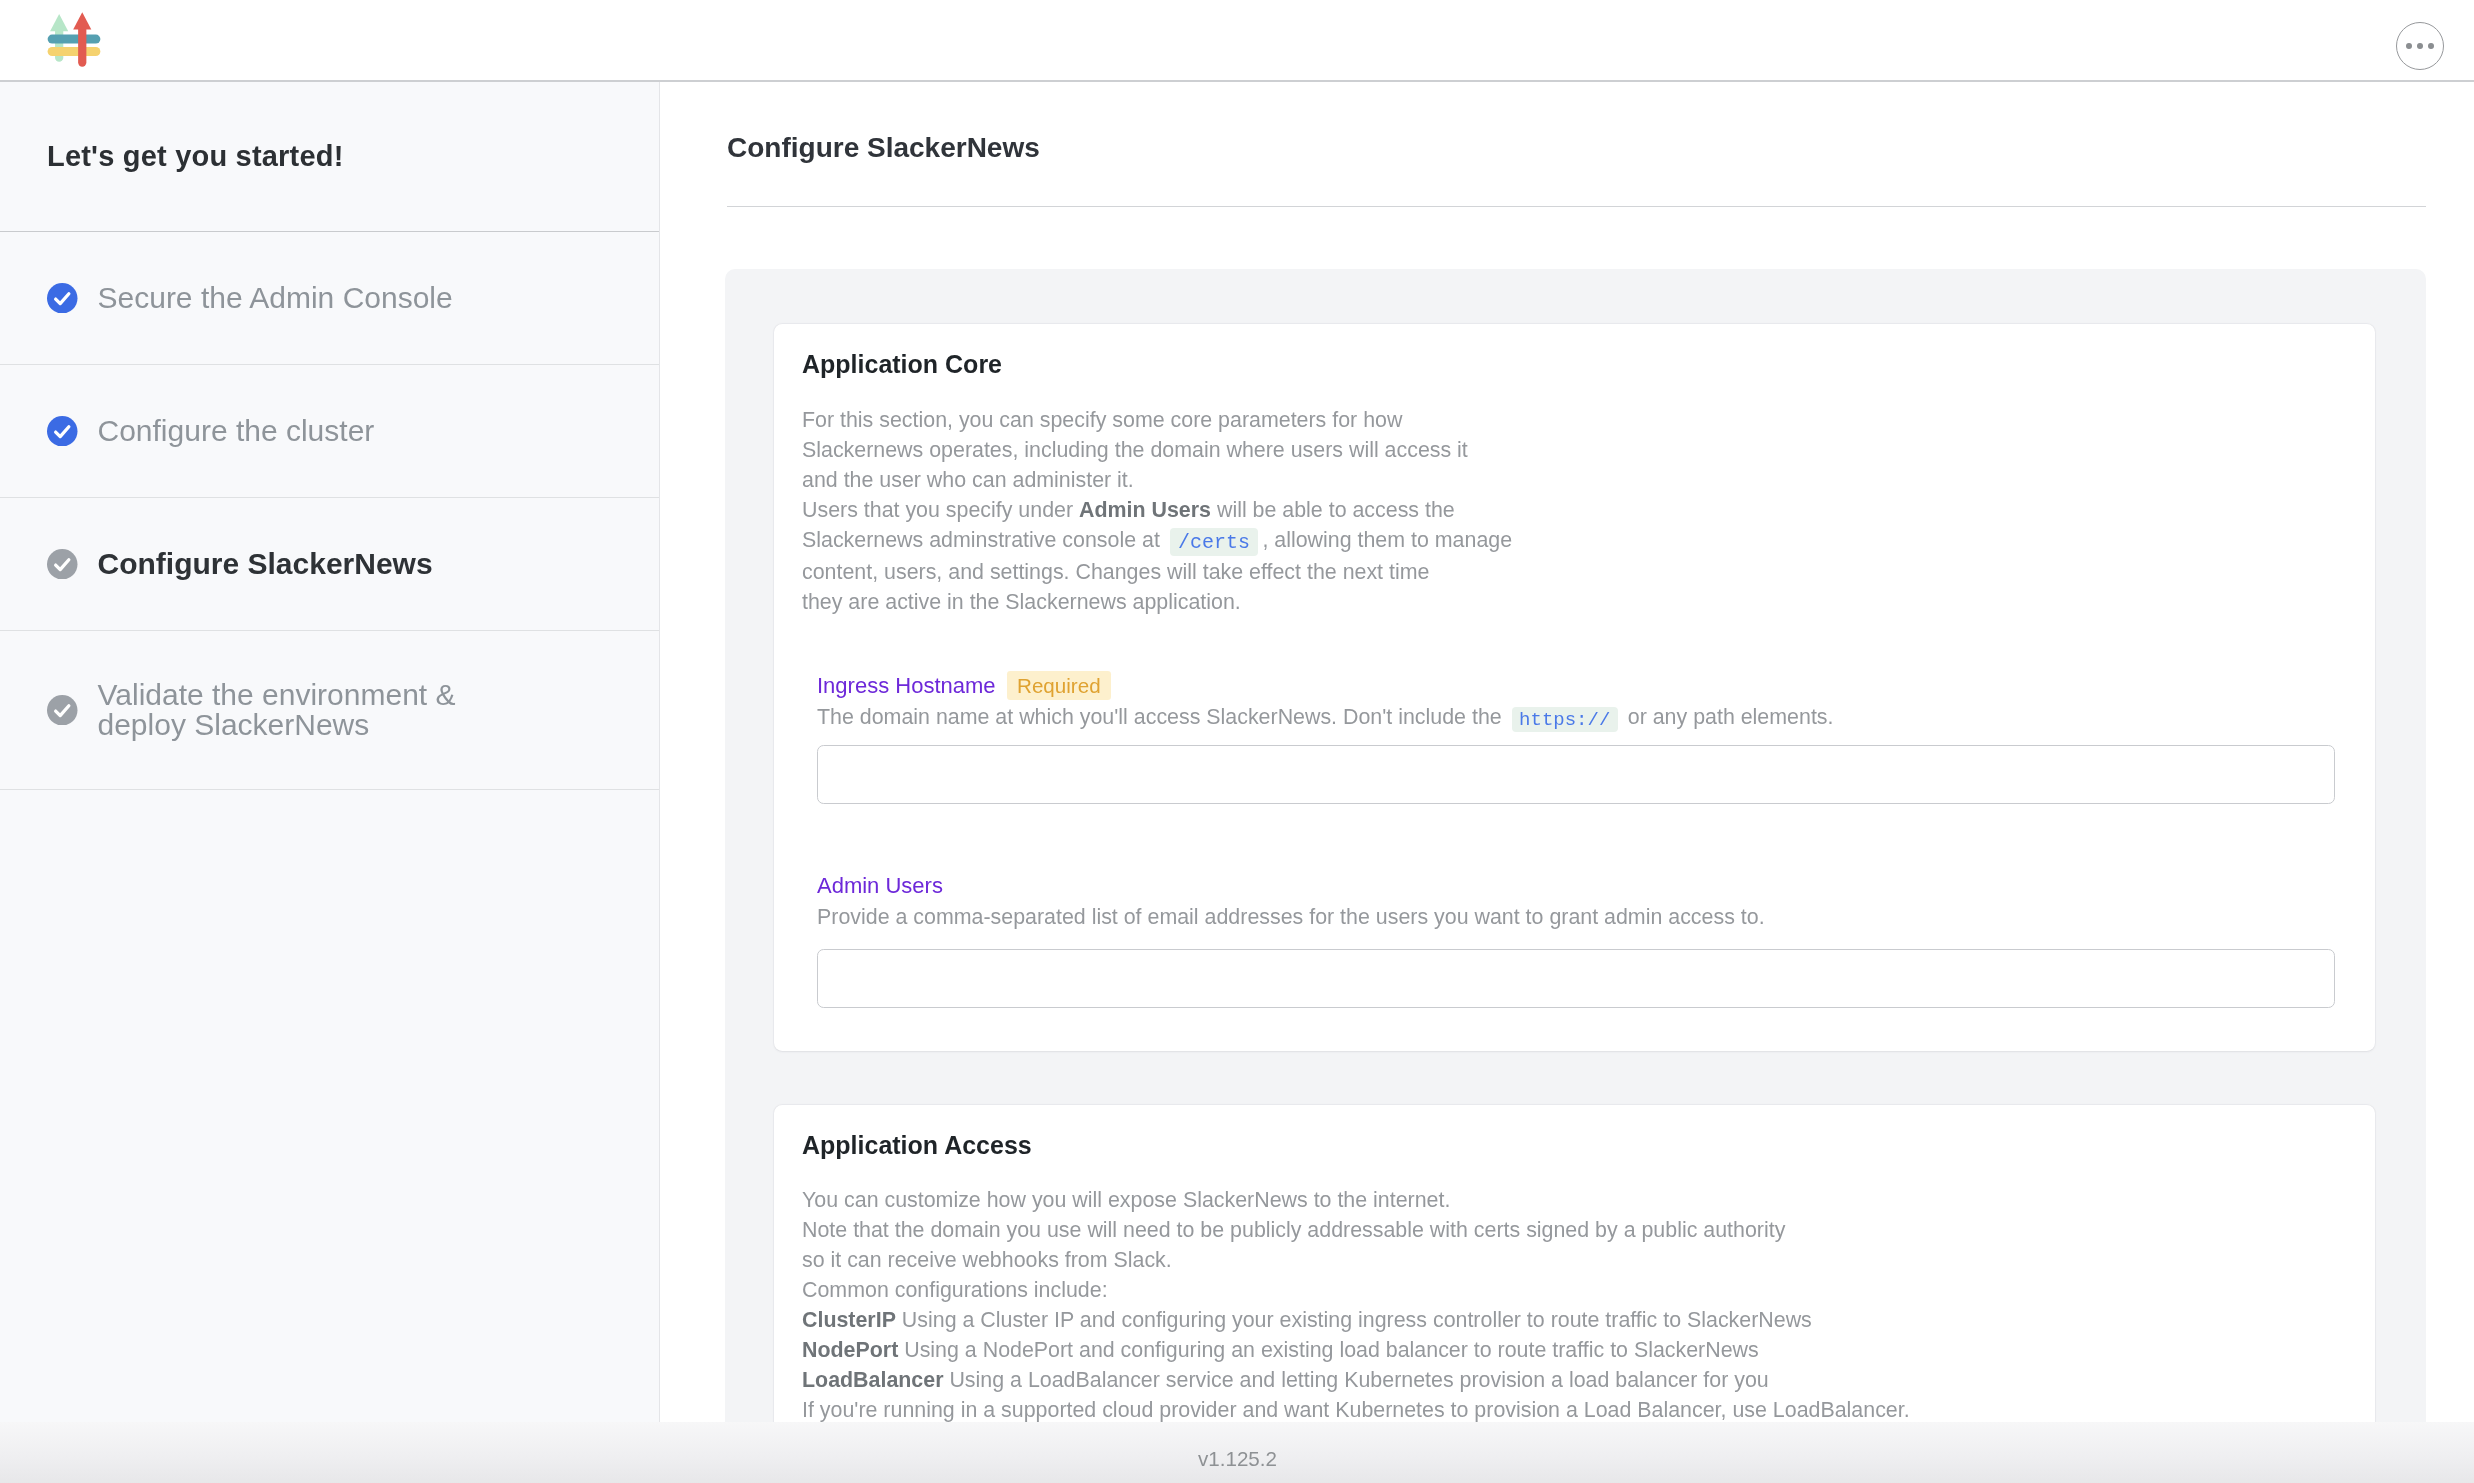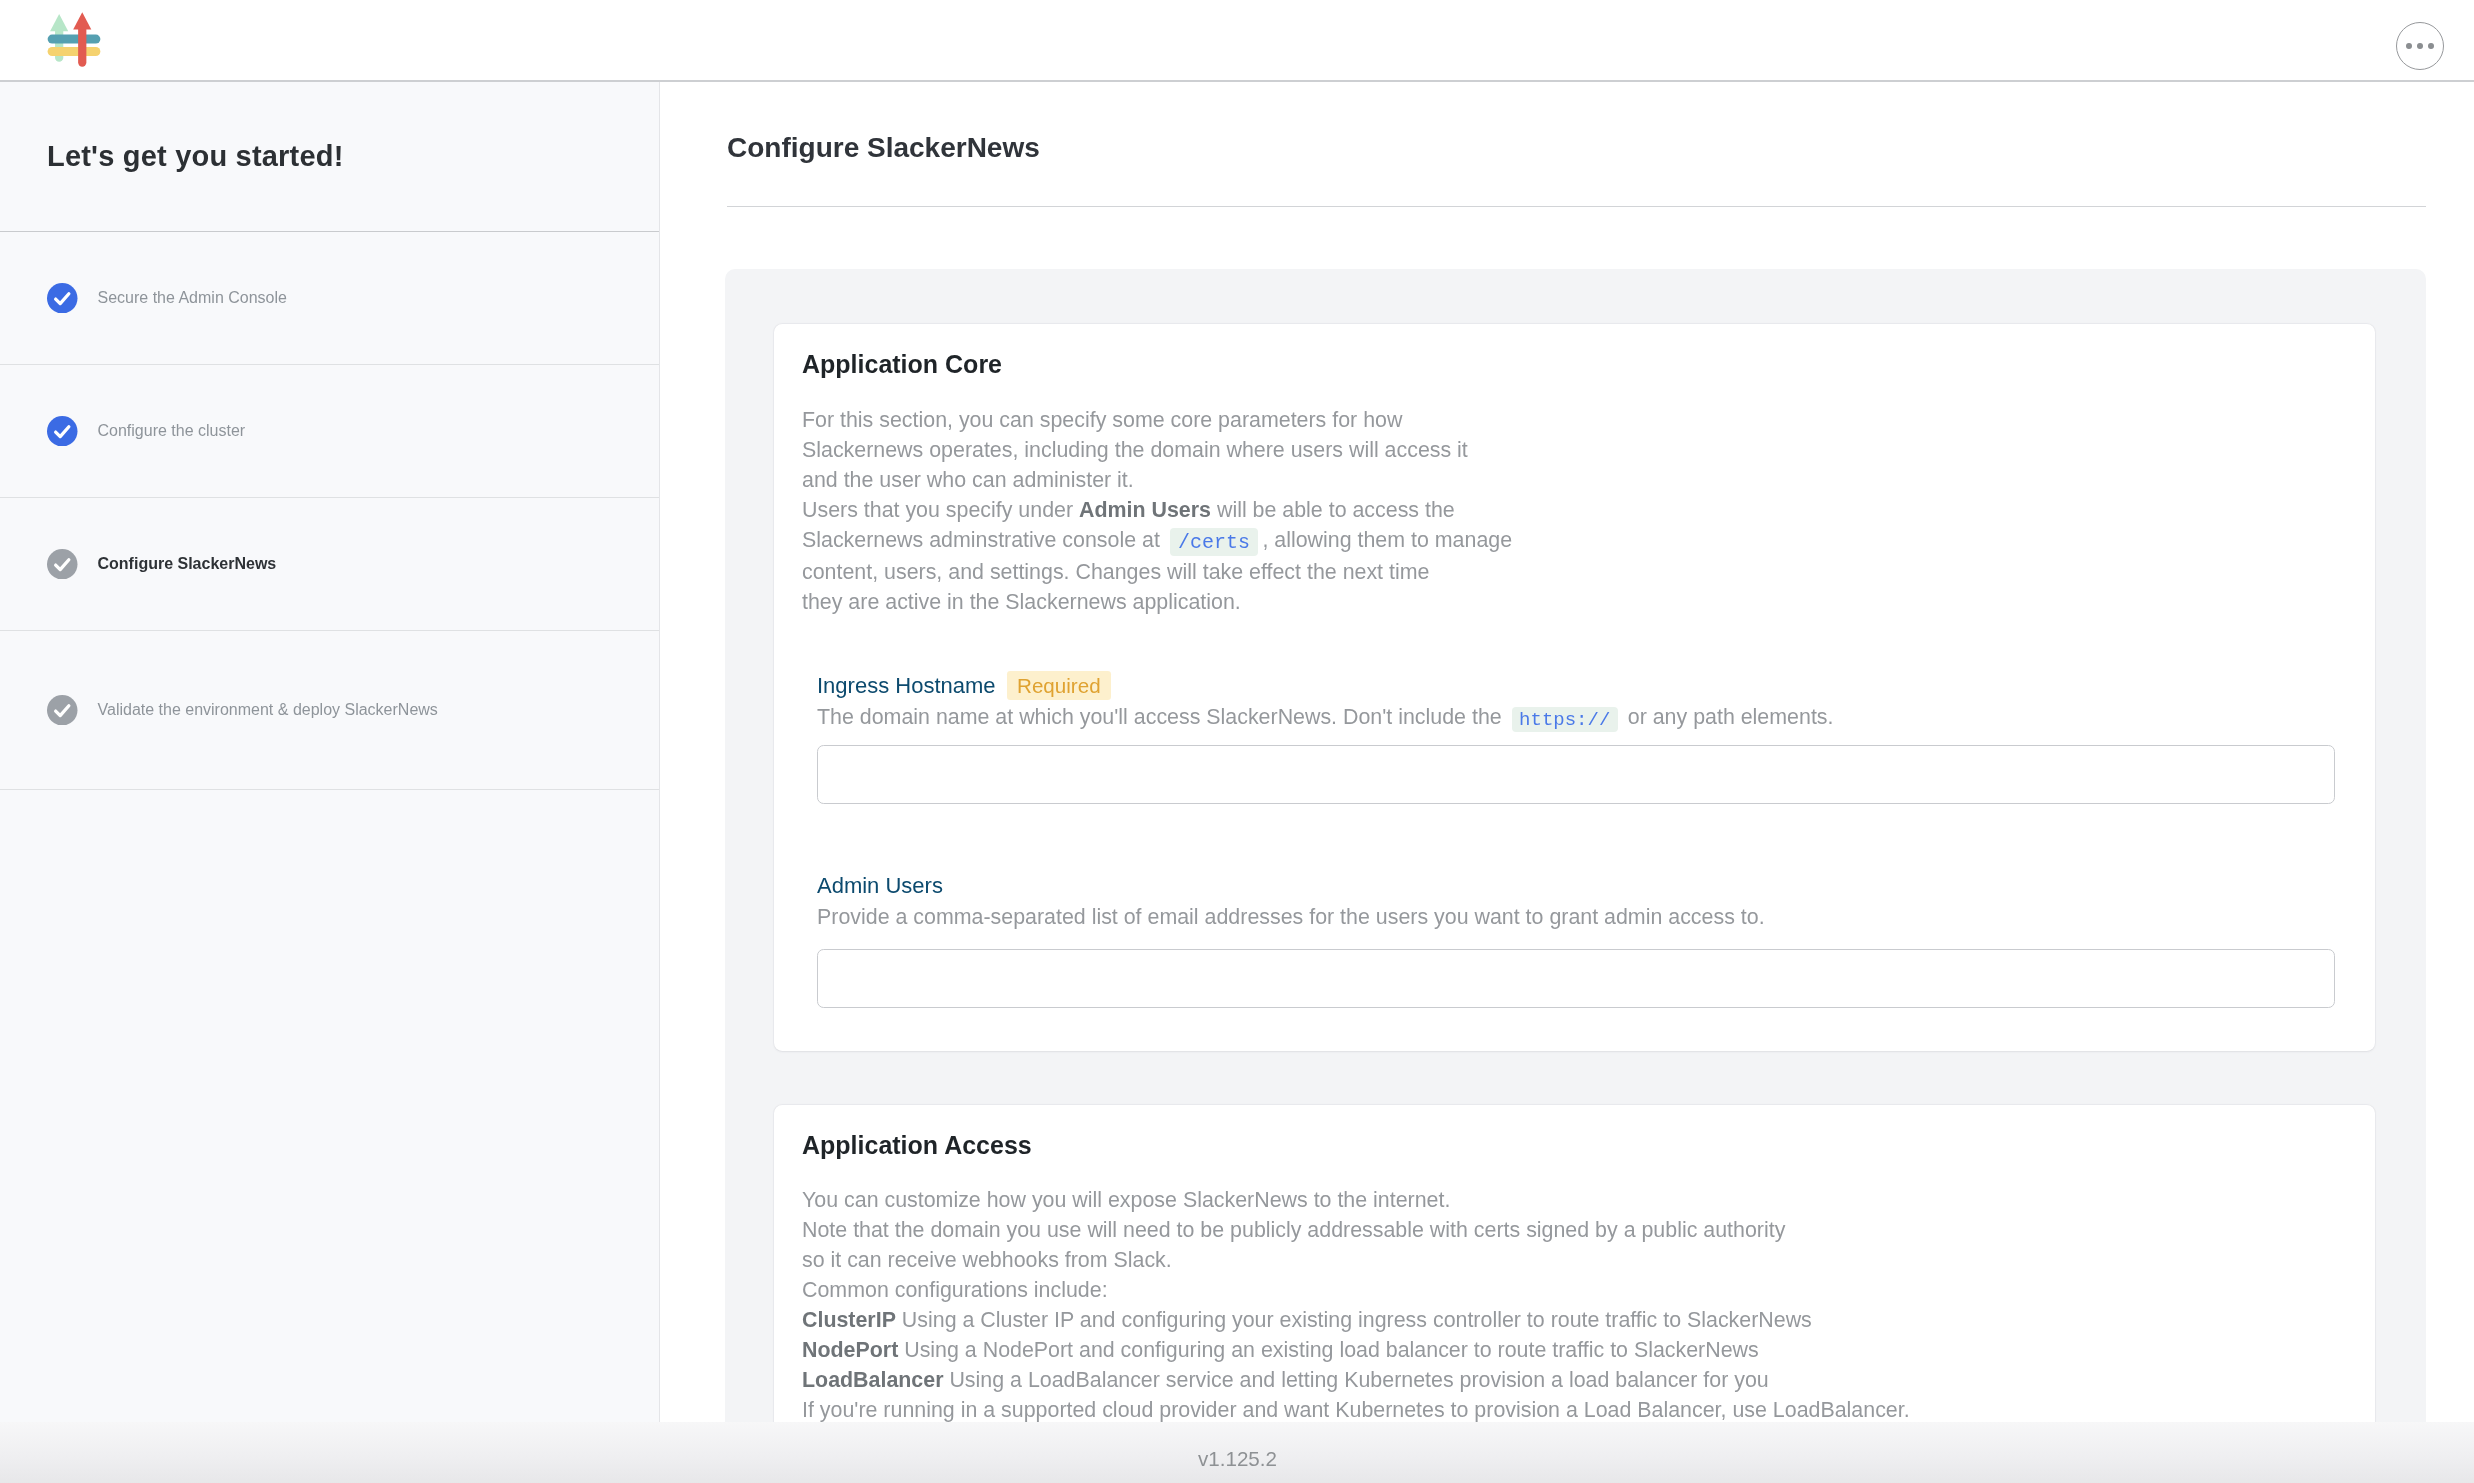--- a/index.html
+++ b/index.html
@@ -28,21 +28,21 @@
   .sidebar-head{
     height:150px;display:flex;align-items:center;padding-left:47px;
     border-bottom:0.8px solid #c9cbce;box-sizing:border-box;
   }
   .sidebar-head h2{margin:0;font-size:29px;font-weight:700;color:#2c3034;letter-spacing:0.2px;}
   .step{
     height:133px;display:flex;align-items:center;padding-left:47px;padding-right:33px;gap:20px;
     border-bottom:0.8px solid #dfe1e3;box-sizing:border-box;cursor:pointer;background:#f8f9fb;
   }
   .step.tall{height:159px;}
-  .step .label{font-size:16px;line-height:30.5px;color:#8e949a;}
+  .step .label{font-size:30px;line-height:30.5px;color:#8e949a;}
   .step.current .label{color:#2e3236;font-weight:700;}
   .check{width:30.5px;height:30.5px;flex:0 0 30.5px;}
   
   .main{position:absolute;left:659px;top:82px;right:0;bottom:0;background:#ffffff;}
   .page-title{margin:50px 49px 0 68px;font-size:28px;font-weight:700;color:#30343a;}
   .title-rule{margin:42px 49px 0 68px;border:none;border-top:1.6px solid #d2d4d7;}
   .panel{
     margin:62px 49px 0 66px;background:#f3f4f6;border-radius:10px;height:1235px;
     padding:55px 51px 0 49px;box-sizing:border-box;
   }
@@ -56,21 +56,21 @@
   .rich-line{font-size:21.4px;line-height:30px;color:#95989c;}
   .rich-line strong{color:#6f7478;font-weight:700;}
   .code-chip{
     font-family:"Liberation Mono", monospace;font-size:20px;color:#4a79e8;
     background:#e9f2ec;border-radius:4.1px;padding:2.5px 8.2px;margin:0 4.1px;
   }
   .field{margin-left:15px;}
   .field.first{margin-top:54px;}
   .field.second{margin-top:68px;}
   .field-label-row{display:flex;align-items:center;}
-  .field-label{font-size:22px;line-height:28px;color:#0c4a6e;font-weight:500;}
+  .field-label{font-size:22px;line-height:28px;color:#6d28d9;font-weight:500;}
   .req-badge{
     margin-left:11.5px;font-size:20.6px;color:#dfa231;background:#fdf0cd;
     border-radius:3.3px;padding:2.5px 10px;font-weight:400;
   }
   .field-help{margin-top:3.3px;}
   .field-help .rich-line{font-size:21.4px;line-height:28px;}
   .field-help .code-chip{font-size:19px;padding:1.6px 7.4px;}
   .text-input{
     display:block;width:100%;box-sizing:border-box;height:59px;margin-top:11.5px;
     border:0.8px solid #c9cbcf;border-radius:6.6px;background:#fff;outline:none;

